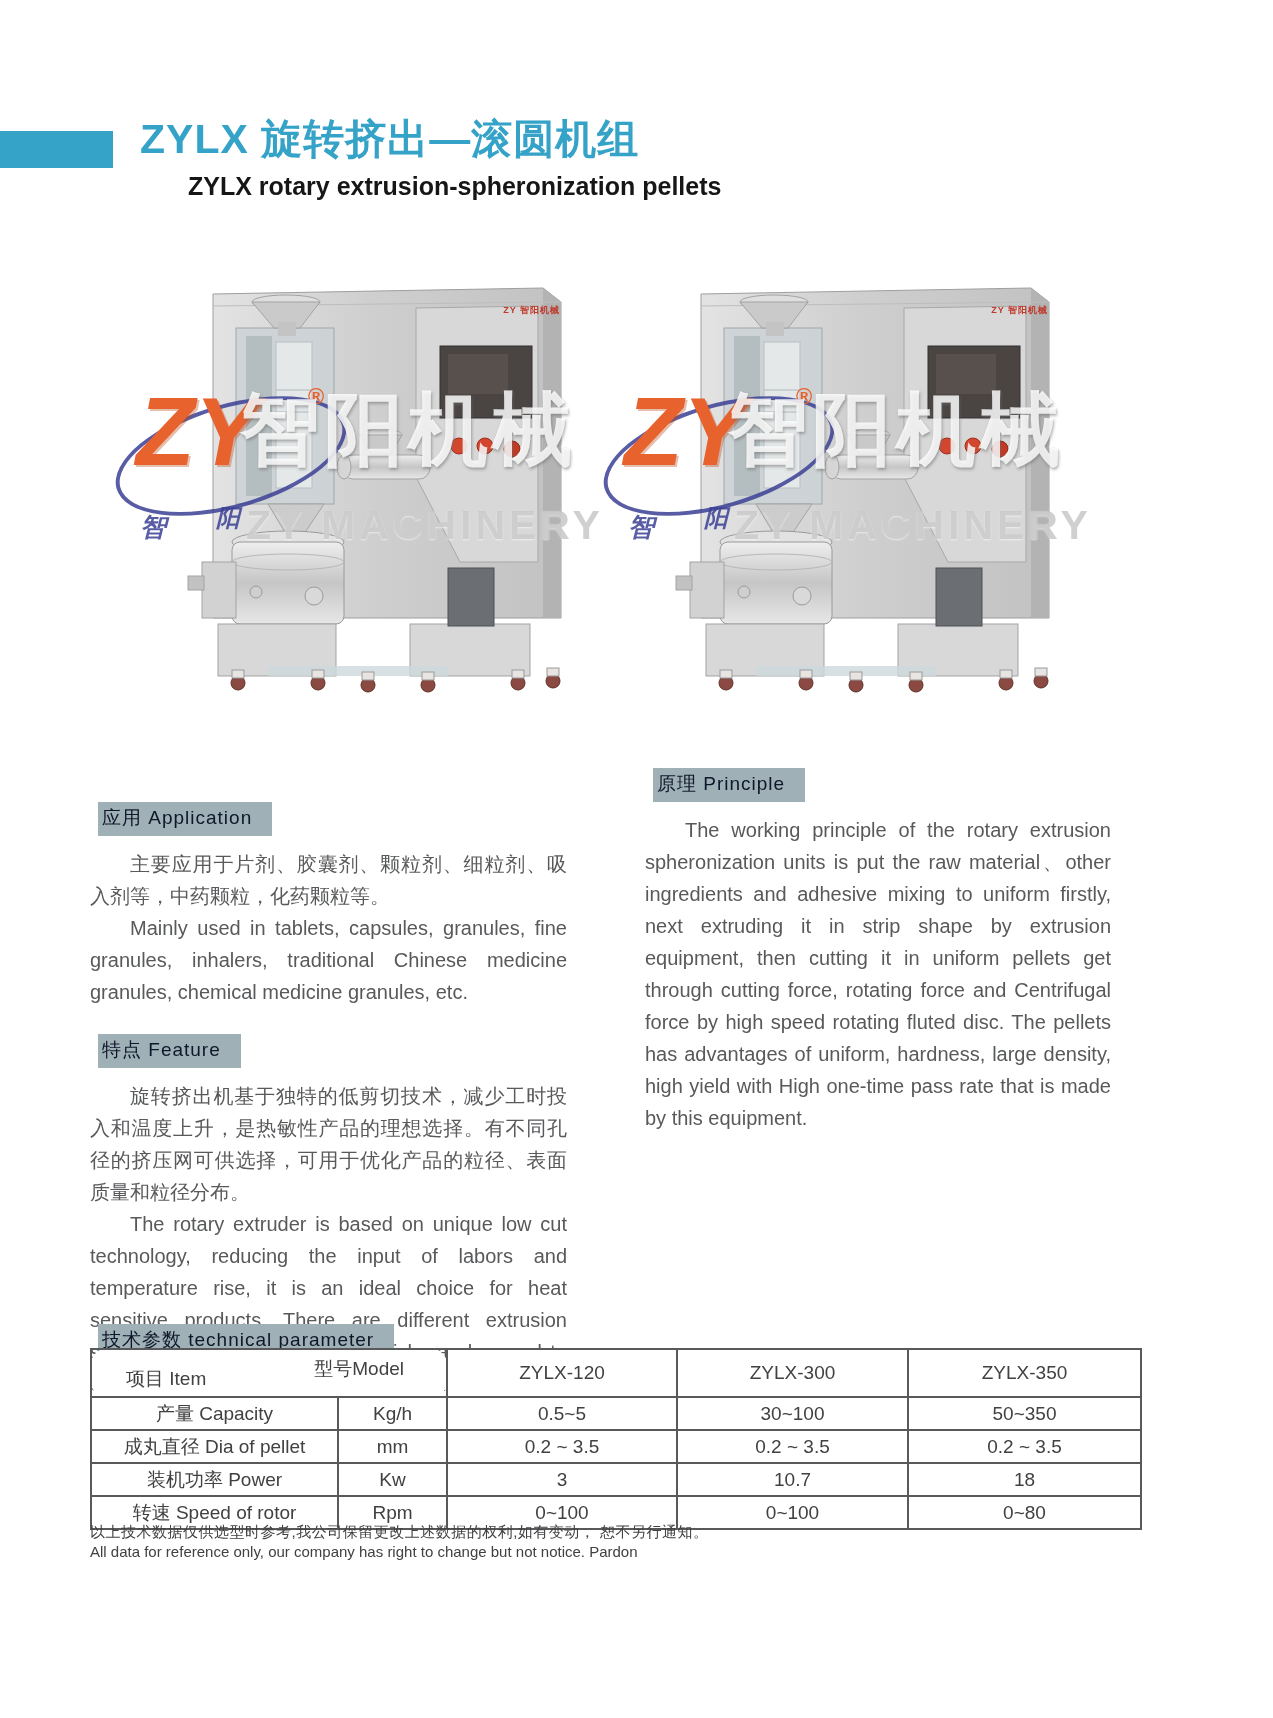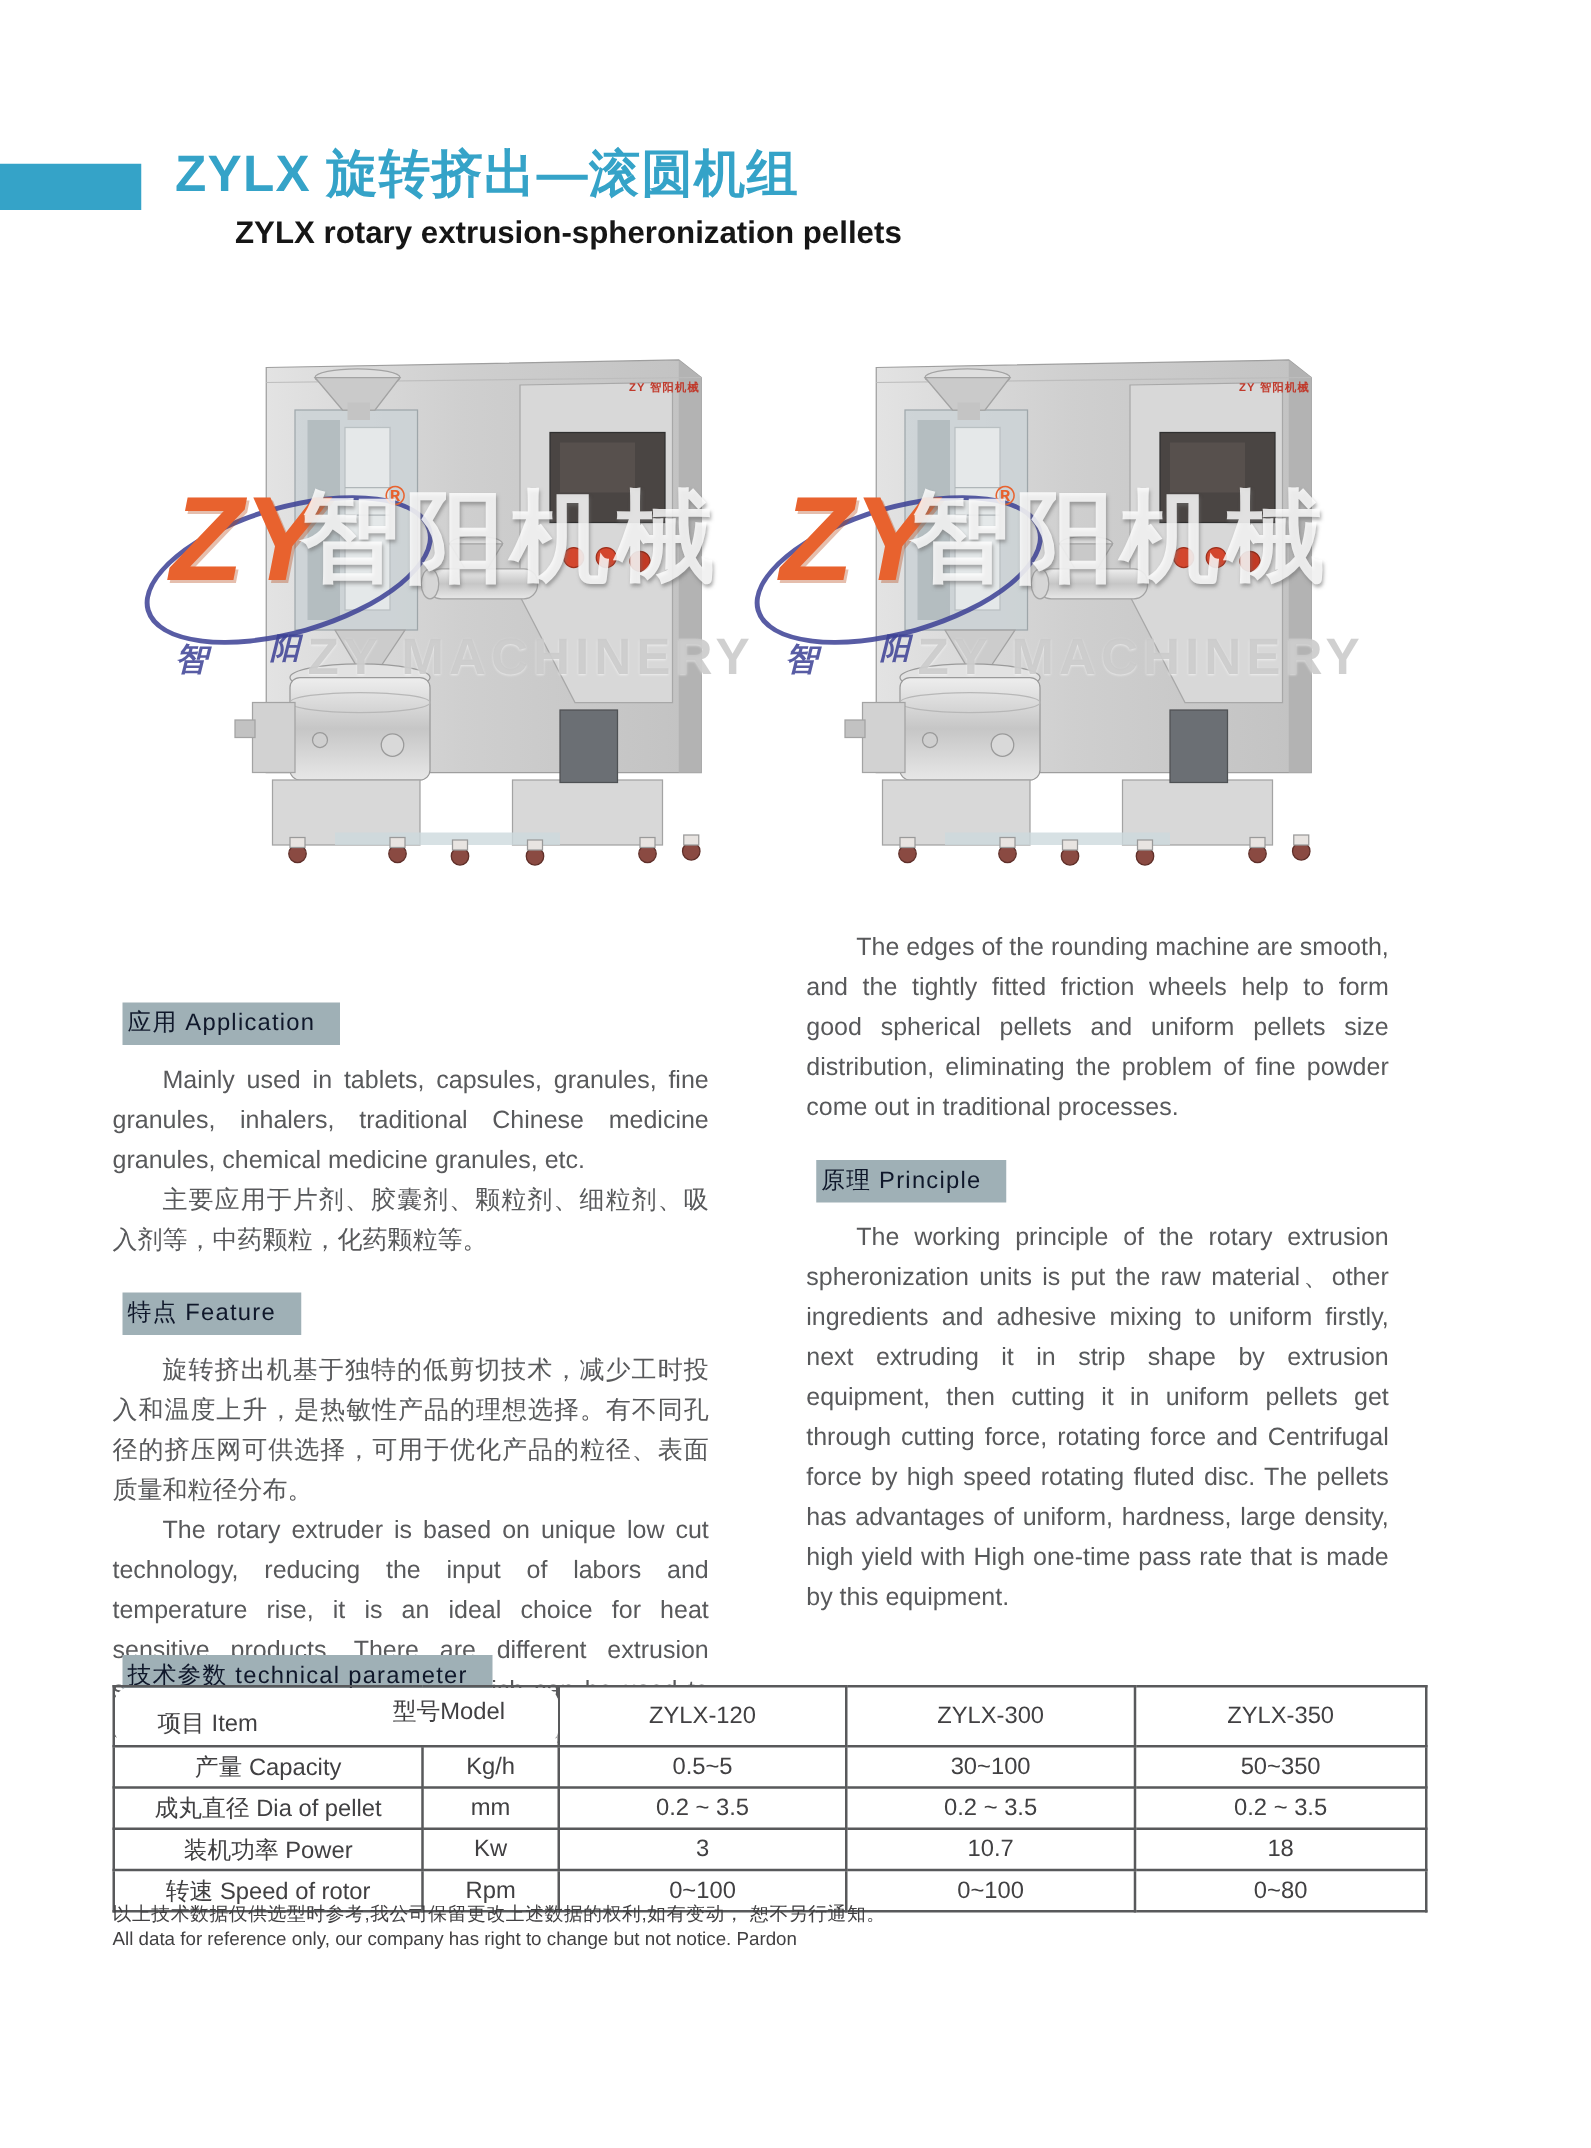--- a/index.html
+++ b/index.html
@@ -205,29 +205,28 @@
   <div class="wm-zy">ZY</div>
   <div class="wm-reg">®</div>
   <div class="wm-cn">智阳机械</div>
   <div class="wm-en">ZY MACHINERY</div>
   <div class="wm-sig-a">智</div>
   <div class="wm-sig-b">阳</div>
 </div>
 
 <div class="col col-left">
   <div class="badge">应用 Application</div>
+  <p class="body">主要应用于片剂、胶囊剂、颗粒剂、细粒剂、吸入剂等，中药颗粒，化药颗粒等。</p>
   <p class="body">Mainly used in tablets, capsules, granules, fine granules, inhalers, traditional Chinese medicine granules, chemical medicine granules, etc.</p>
-  <p class="body">主要应用于片剂、胶囊剂、颗粒剂、细粒剂、吸入剂等，中药颗粒，化药颗粒等。</p>
   <div class="badge mt">特点 Feature</div>
   <p class="body">旋转挤出机基于独特的低剪切技术，减少工时投入和温度上升，是热敏性产品的理想选择。有不同孔径的挤压网可供选择，可用于优化产品的粒径、表面质量和粒径分布。</p>
   <p class="body">The rotary extruder is based on unique low cut technology, reducing the input of labors and temperature rise, it is an ideal choice for heat sensitive products. There are different extrusion sieves available for selection, which can be used to optimize the pellets size, surface quality, and pellets size distribution of products.</p>
 </div>
 
 <div class="col col-right">
-  <p class="body">The edges of the rounding machine are smooth, and the tightly fitted friction wheels help to form good spherical pellets and uniform pellets size distribution, eliminating the problem of fine powder come out in traditional processes.</p>
   <div class="badge mt">原理 Principle</div>
   <p class="body">The working principle of the rotary extrusion spheronization units is put the raw material、other ingredients and adhesive mixing to uniform firstly, next extruding it in strip shape by extrusion equipment, then cutting it in uniform pellets get through cutting force, rotating force and Centrifugal force by high speed rotating fluted disc. The pellets has advantages of uniform, hardness, large density, high yield with High one-time pass rate that is made by this equipment.</p>
 </div>
 
 <div class="badge table-badge">技术参数  technical parameter</div>
 
 <table class="spec">
   <colgroup>
     <col style="width:247px">
       <col style="width:109px">

